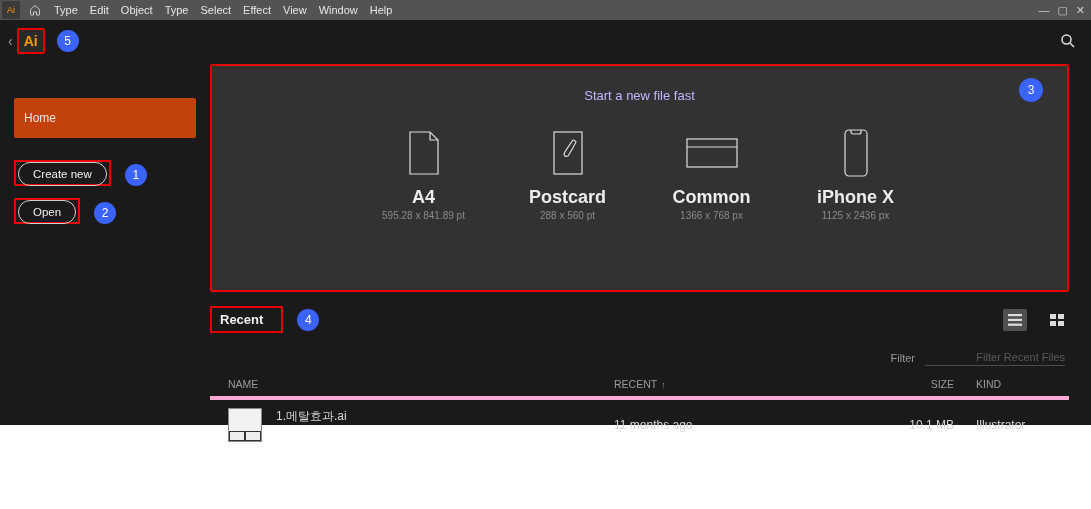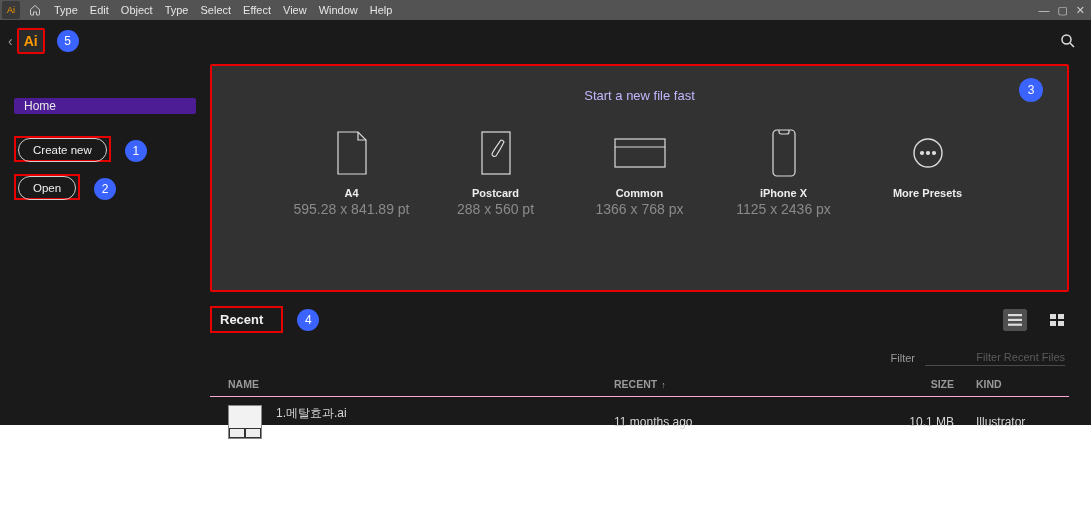--- a/index.html
+++ b/index.html
@@ -17,49 +17,49 @@
   
   .toprow { height: 38px; display:flex; align-items:center; padding: 4px 14px 0 8px; }
   .ai-big { width: 28px; height: 26px; background: #2a2a2a; color:#ff9a00; font-weight:700; font-size:14px; display:flex; align-items:center; justify-content:center; border:2px solid #e60000; border-radius:2px; }
   .badge-round { width: 22px; height: 22px; background:#3a63ff; color:#fff; display:flex; align-items:center; justify-content:center; border-radius:50%; font-size:12px; margin-left:12px; }
   .toprow .flex { flex:1; }
   .search-ico { color:#e0e0e0; }
 
   
   .body { display:flex; height: calc(509px - 20px - 38px); }
   .sidebar { width: 210px; padding: 40px 14px 0 14px; }
-  .side-home { background:#4c1d95; color:#e8e8e8; font-size:12px; padding:1px 10px; border-radius:2px; margin-bottom: 22px; }
+  .side-home { background:#c2410c; color:#e8e8e8; font-size:12px; padding:13px 10px; border-radius:2px; margin-bottom: 22px; }
   .side-btn-wrap { display:flex; align-items:flex-end; margin-bottom: 12px; }
   .pill { border:1px solid #cfcfcf; border-radius:14px; color:#f0f0f0; font-size:11.5px; padding:5px 14px; min-width:72px; text-align:center; cursor:pointer; }
   .redbox-sm { border:2px solid #e60000; padding:2px; display:inline-block; }
   .side-badge { width:22px; height:22px; background:#3a63ff; border-radius:50%; color:#fff; display:flex; align-items:center; justify-content:center; font-size:12px; margin-left:14px; }
 
   
   .main { flex:1; padding: 6px 22px 0 0; position:relative; }
   .panel { border:2px solid #e60000; background:#323232; padding: 14px 18px 22px 18px; height: 228px; position: relative; border-radius:2px; }
   .panel .panel-badge { position:absolute; top:12px; right:24px; width:24px; height:24px; background:#3a63ff; border-radius:50%; color:#fff; display:flex; align-items:center; justify-content:center; font-size:12px; }
   .panel-title { text-align:center; color:#c4b5fd; font-size:13px; margin-top: 8px; margin-bottom: 22px; }
   .presets { display:flex; justify-content:center; gap:34px; }
   .preset { width:110px; display:flex; flex-direction:column; align-items:center; cursor:pointer; }
   .preset .ico-slot { height:56px; display:flex; align-items:center; justify-content:center; }
-  .preset .lbl { font-size:11px; color:#ededed; font-weight:600; margin-top:6px; white-space:nowrap; }
-  .preset .dims { font-size:14px; color:#8a8a8a; margin-top:2px; white-space:nowrap; }
+  .preset .lbl { font-size:18px; color:#ededed; font-weight:600; margin-top:6px; white-space:nowrap; }
+  .preset .dims { font-size:10px; color:#8a8a8a; margin-top:2px; white-space:nowrap; }
 
   
   .recent-row { display:flex; align-items:center; margin-top:14px; gap:14px; }
   .recent-lbl { border:2px solid #e60000; padding:4px 18px 4px 8px; color:#f0f0f0; font-weight:600; font-size:13px; }
   .recent-badge { width:22px; height:22px; background:#3a63ff; border-radius:50%; color:#fff; display:flex; align-items:center; justify-content:center; font-size:12px; }
   .recent-row .flex { flex:1; }
   .viewbtn { width:24px; height:22px; display:flex; align-items:center; justify-content:center; color:#ddd; border-radius:2px; }
   .viewbtn.active { background:#4f4f4f; }
 
   .filter-row { display:flex; justify-content:flex-end; align-items:center; padding: 16px 4px 6px 0; font-size:11px; color:#9a9a9a; }
   .filter-input { margin-left:10px; color:#6f6f6f; border-bottom:1px solid #4a4a4a; width:140px; padding:2px 0;text-align:right; }
 
-  .tbl-head { display:flex; font-size:10.5px; color:#9a9a9a; padding:6px 4px; border-bottom:1px solid #f9a8d4;font-weight:bold; }
+  .tbl-head { display:flex; font-size:10.5px; color:#9a9a9a; padding:6px 4px; border-bottom:4px solid #f9a8d4; }
   .col-name { flex: 0 0 400px; padding-left:14px; }
   .col-recent { flex: 0 0 250px; }
   .col-size { flex: 0 0 90px; text-align:right; }
   .col-kind { flex: 1; padding-left:22px; }
 
   .tbl-row { display:flex; align-items:center; font-size:12px; color:#d6d6d6; padding:8px 4px; }
   .thumb { width:34px; height:34px; background:#f2f2f2; margin-left:14px; margin-right:14px; display:flex; flex-direction:column; font-size:6px; color:#222; border:1px solid #888; }
   .arrow-up { font-size:9px; margin-left:4px; }
 
   svg { display:block; }
@@ -172,32 +172,20 @@
               <svg width="26" height="50" viewBox="0 0 26 50" fill="none" stroke="#dcdcdc" stroke-width="1.2">
                   <rect x="2" y="2" width="22" height="46" rx="4"></rect>
                   <path d="M8 2v2a2 2 0 002 2h6a2 2 0 002-2V2"></path>
                 </svg>
             </div>
             <div class="lbl">iPhone X</div>
             <div class="dims">1125 x 2436 px</div>
           </div>
 
 
-          <div class="preset">
-            <div class="ico-slot">
-              <svg width="34" height="34" viewBox="0 0 34 34" fill="none" stroke="#dcdcdc" stroke-width="1.4">
-                  <circle cx="17" cy="17" r="14"></circle>
-                  <circle cx="11" cy="17" r="1.4" fill="#dcdcdc"></circle>
-                  <circle cx="17" cy="17" r="1.4" fill="#dcdcdc"></circle>
-                  <circle cx="23" cy="17" r="1.4" fill="#dcdcdc"></circle>
-                </svg>
-            </div>
-            <div class="lbl">More Presets</div>
-            <div class="dims"></div>
-          </div>
 
         </div>
       </div>
 
       <div class="recent-row">
         <div class="recent-lbl">Recent</div>
         <div class="recent-badge">4</div>
         <div class="flex"></div>
         <div class="viewbtn active">
           <svg width="14" height="12" viewBox="0 0 14 12" fill="#dcdcdc">

